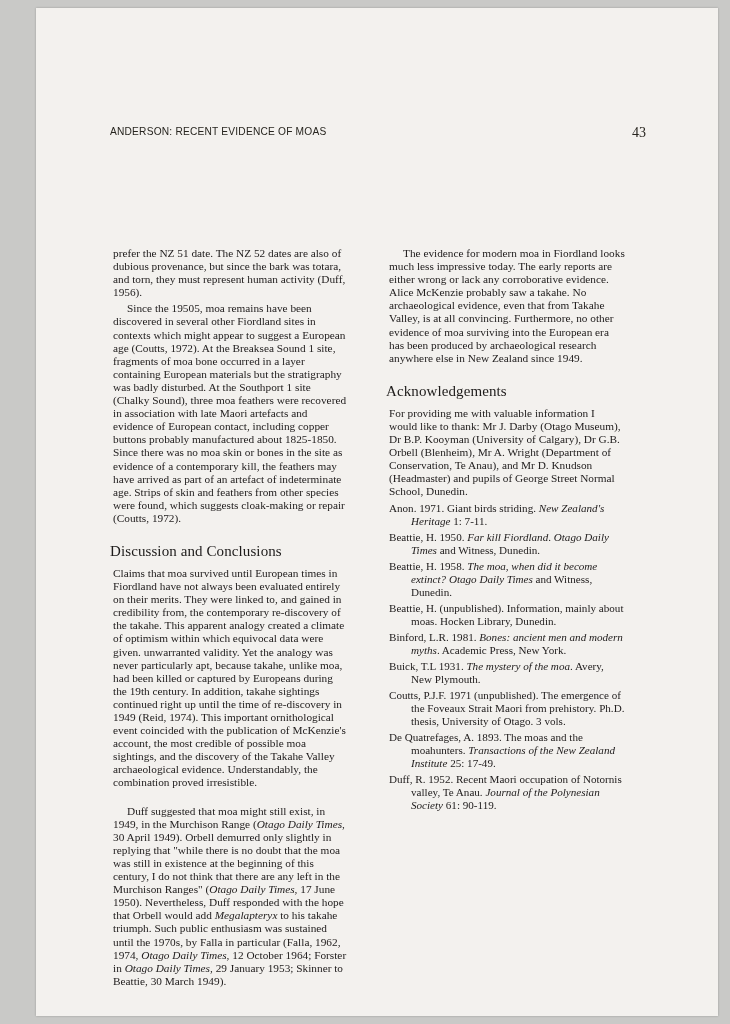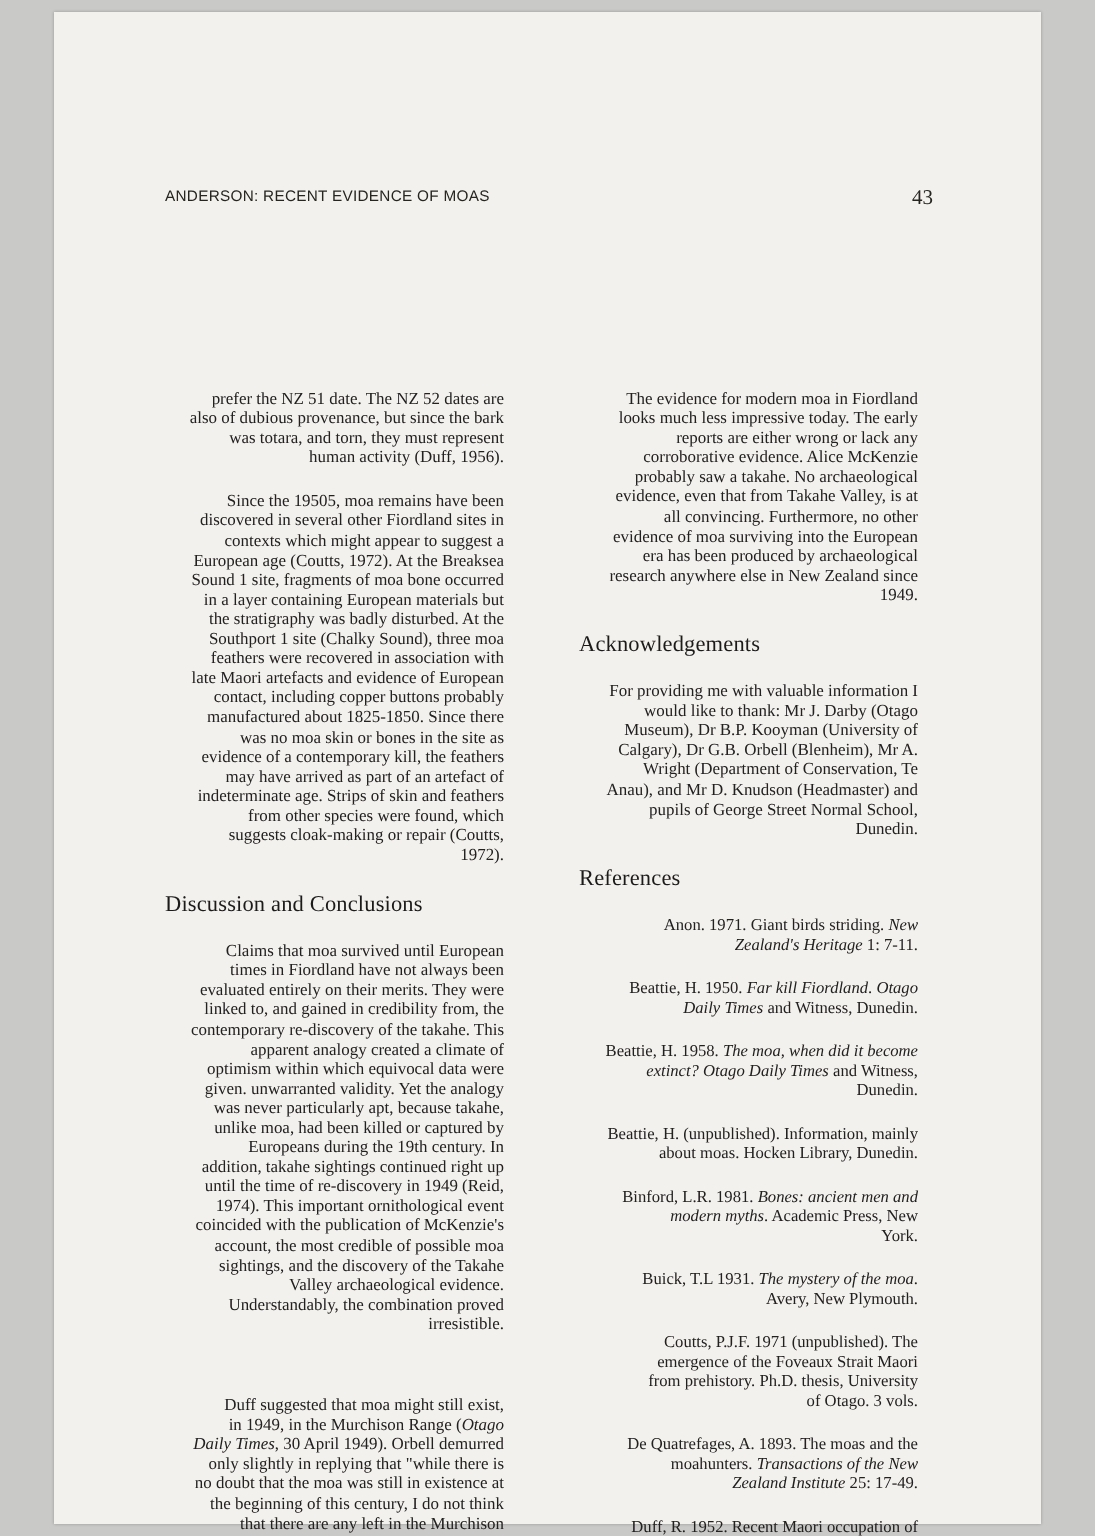--- a/index.html
+++ b/index.html
@@ -14,20 +14,21 @@
     overflow: hidden;
   }
   .page {
     position: absolute;
     left: 36px;
     top: 8px;
     width: 658px;
     height: 1008px;
     background: #f3f1ee;
     box-shadow: 0 0 2px rgba(0,0,0,0.25);
+    padding-left: 24px;
   }
   .page-inner {
     position: absolute;
     left: 0;
     top: 0;
     right: 0;
     bottom: 0;
   }
   .running-head {
     position: absolute;
@@ -52,25 +53,25 @@
     left: 74px;
     top: 236px;
     width: 518px;
     display: flex;
     gap: 34px;
   }
   .col {
     width: 242px;
   }
   p {
-    margin: 16px;
+    margin: 3px;
     font-size: 11.3px;
     line-height: 13.1px;
     color: #232020;
-    text-align: right;
+    text-align: left;
   }
   p.indent {
     text-indent: 14px;
   }
   h2.sec {
     font-size: 15px;
     font-weight: normal;
     margin: 18px 0 7px 0;
     color: #1d1b1a;
     letter-spacing: 0.1px;
@@ -114,21 +115,20 @@
         <div class="gap-sm"></div>
         <p class="indent">Duff suggested that moa might still exist, in 1949, in the Murchison Range (<i>Otago Daily Times</i>, 30 April 1949). Orbell demurred only slightly in replying that "while there is no doubt that the moa was still in existence at the beginning of this century, I do not think that there are any left in the Murchison Ranges" (<i>Otago Daily Times</i>, 17 June 1950). Nevertheless, Duff responded with the hope that Orbell would add <i>Megalapteryx</i> to his takahe triumph. Such public enthusiasm was sustained until the 1970s, by Falla in particular (Falla, 1962, 1974, <i>Otago Daily Times</i>, 12 October 1964; Forster in <i>Otago Daily Times</i>, 29 January 1953; Skinner to Beattie, 30 March 1949).</p>
       </div>
 
       <div class="col">
         <p class="indent">The evidence for modern moa in Fiordland looks much less impressive today. The early reports are either wrong or lack any corroborative evidence. Alice McKenzie probably saw a takahe. No archaeological evidence, even that from Takahe Valley, is at all convincing. Furthermore, no other evidence of moa surviving into the European era has been produced by archaeological research anywhere else in New Zealand since 1949.</p>
 
         <h2 class="sec first-right">Acknowledgements</h2>
         <p>For providing me with valuable information I would like to thank: Mr J. Darby (Otago Museum), Dr B.P. Kooyman (University of Calgary), Dr G.B. Orbell (Blenheim), Mr A. Wright (Department of Conservation, Te Anau), and Mr D. Knudson (Headmaster) and pupils of George Street Normal School, Dunedin.</p>
 
-        <h2 class="sec">References</h2>
         <div class="ref-list">
           <p class="ref">Anon. 1971. Giant birds striding. <i>New Zealand's Heritage</i> 1: 7-11.</p>
           <p class="ref">Beattie, H. 1950. <i>Far kill Fiordland</i>. <i>Otago Daily Times</i> and Witness, Dunedin.</p>
           <p class="ref">Beattie, H. 1958. <i>The moa, when did it become extinct?</i> <i>Otago Daily Times</i> and Witness, Dunedin.</p>
           <p class="ref">Beattie, H. (unpublished). Information, mainly about moas. Hocken Library, Dunedin.</p>
           <p class="ref">Binford, L.R. 1981. <i>Bones: ancient men and modern myths</i>. Academic Press, New York.</p>
           <p class="ref">Buick, T.L 1931. <i>The mystery of the moa</i>. Avery, New Plymouth.</p>
           <p class="ref">Coutts, P.J.F. 1971 (unpublished). The emergence of the Foveaux Strait Maori from prehistory. Ph.D. thesis, University of Otago. 3 vols.</p>
           <p class="ref">De Quatrefages, A. 1893. The moas and the moahunters. <i>Transactions of the New Zealand Institute</i> 25: 17-49.</p>
           <p class="ref">Duff, R. 1952. Recent Maori occupation of Notornis valley, Te Anau. <i>Journal of the Polynesian Society</i> 61: 90-119.</p>

